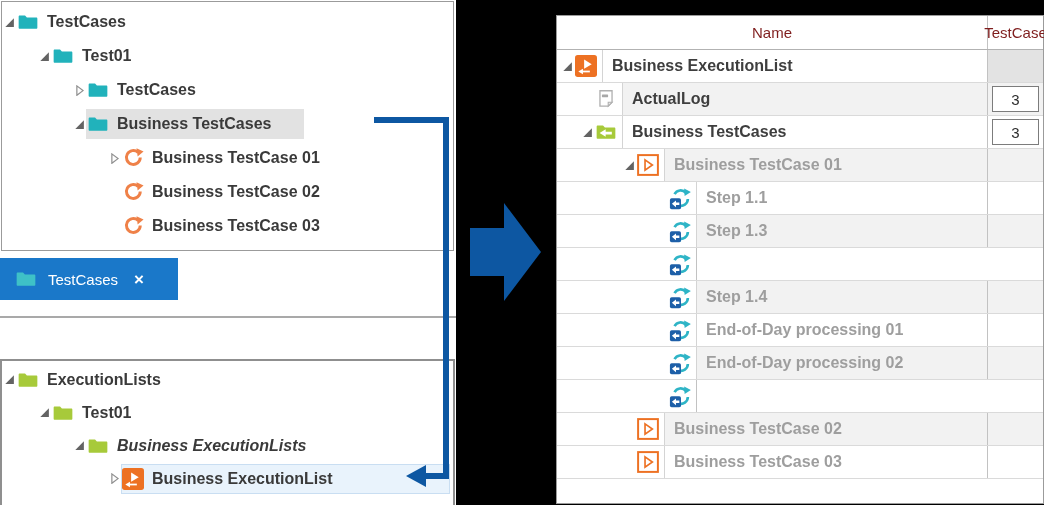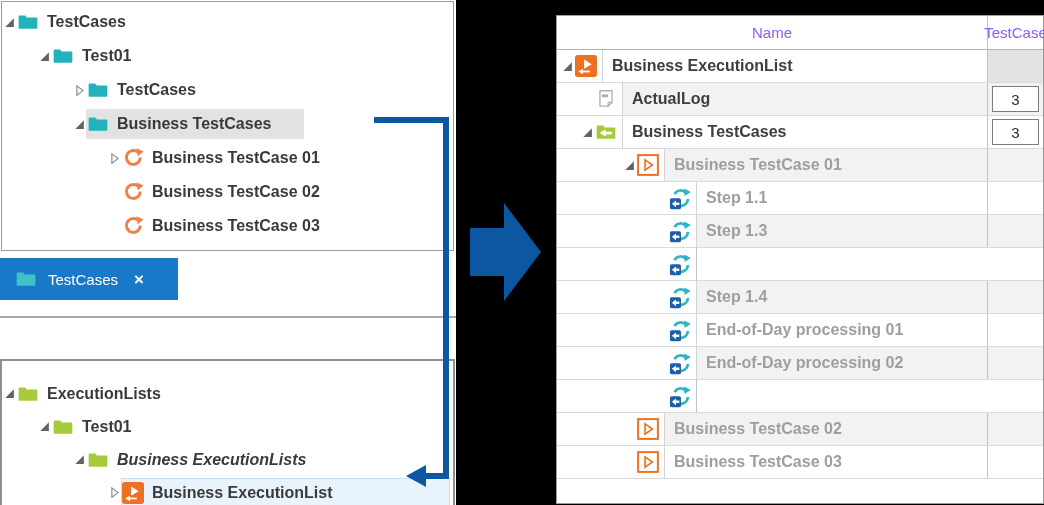--- a/index.html
+++ b/index.html
@@ -8,21 +8,21 @@
     font-family:"Liberation Sans", sans-serif;
   }
   #stage{position:absolute;top:0;left:0;width:1044px;height:505px;border-radius:15px;}
 
   
   .left-col{position:absolute;left:0;top:0;width:456px;height:505px;background:#fff;}
   .top-panel{position:absolute;left:1px;top:1px;width:453px;height:250px;
     border:1px solid #9b9b9b;box-sizing:border-box;padding-top:3px;background:#fff;}
   .mid-divider{position:absolute;left:0;top:316px;width:456px;height:2px;background:#a9a9a9;}
   .bottom-panel{position:absolute;left:0;top:359px;width:455px;height:146px;
-    border:2px solid #8f8f8f;border-bottom:none;box-sizing:border-box;padding-top:16px;background:#fff;}
+    border:2px solid #8f8f8f;border-bottom:none;box-sizing:border-box;padding-top:2px;background:#fff;}
 
   .tab{position:absolute;left:0;top:258px;width:178px;height:42px;background:#1a78c9;
     display:flex;align-items:center;padding-left:15px;box-sizing:border-box;
     color:#fff;font-size:15px;cursor:default;}
   .tab .t-ico{margin-right:9px;}
   .tab .close{margin-left:16px;font-weight:700;font-size:17px;line-height:1;}
 
   .t-row{height:34px;display:flex;align-items:center;}
   .bottom-panel .t-row{height:33px;}
   .exp{width:14px;flex:none;display:flex;align-items:center;justify-content:center;}
@@ -39,21 +39,21 @@
   #c3{left:424px;top:473px;width:25px;height:6px;}
   #c-head{position:absolute;left:406px;top:465px;width:0;height:0;
     border-top:11px solid transparent;border-bottom:11px solid transparent;
     border-right:20px solid #0d57a2;}
   #big-arrow{position:absolute;left:470px;top:203px;}
 
   
   .right-panel{position:absolute;left:556px;top:15px;width:488px;height:489px;
     background:#fff;border:1px solid #9b9b9b;box-sizing:border-box;}
   .thead{display:flex;height:33px;border-bottom:1px solid #b2b2b2;
-    align-items:stretch;font-size:15px;color:#8b5cf6;}
+    align-items:stretch;font-size:15px;color:#7f1d1d;}
   .h-name{flex:1;display:flex;align-items:center;justify-content:center;}
   .h-log{width:56px;display:flex;align-items:center;justify-content:center;
     border-left:1px solid #c2c2c2;box-sizing:border-box;}
   .row{display:flex;height:33px;border-bottom:1px solid #dadada;
     box-sizing:border-box;align-items:stretch;}
   .r-ind{flex:none;}
   .r-exp{width:16px;flex:none;display:flex;align-items:center;justify-content:center;}
   .r-ico{width:27px;flex:none;display:flex;align-items:center;}
   .r-cell{flex:1;display:flex;align-items:center;border-left:1px solid #d4d4d4;
     padding-left:9px;min-width:0;background:#fff;}

